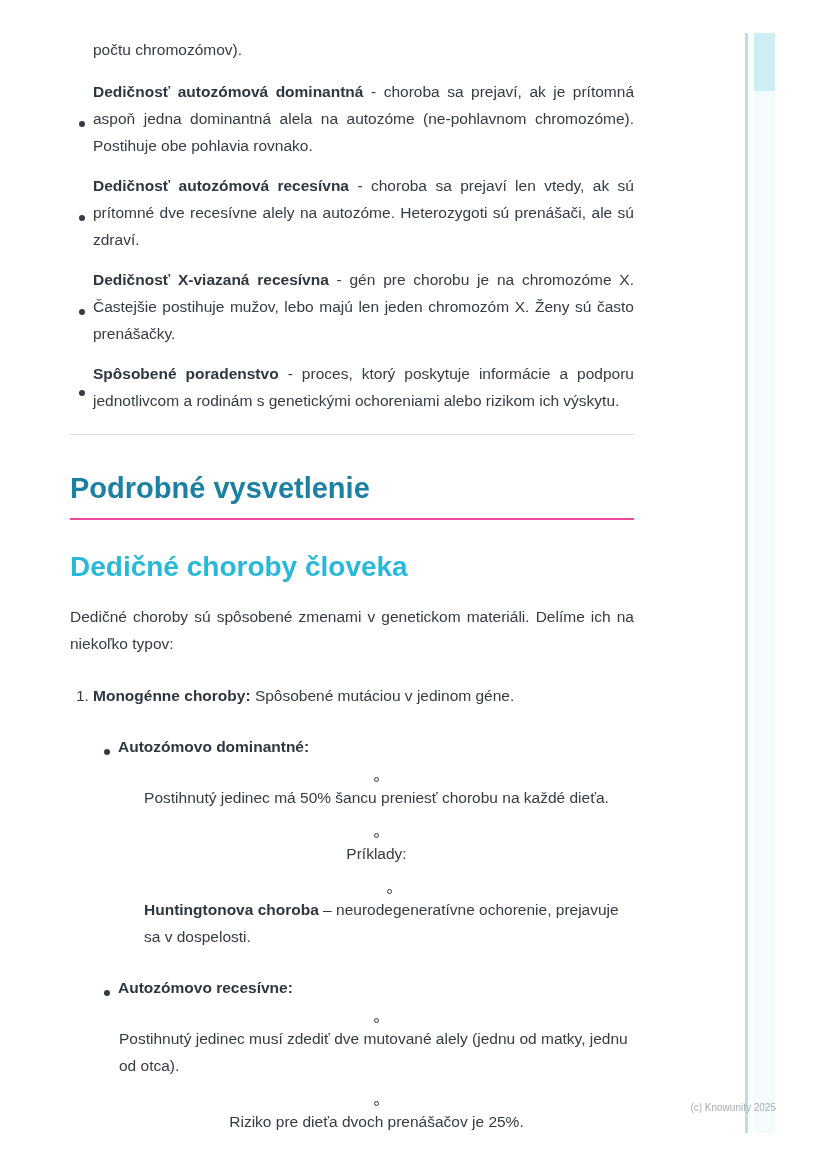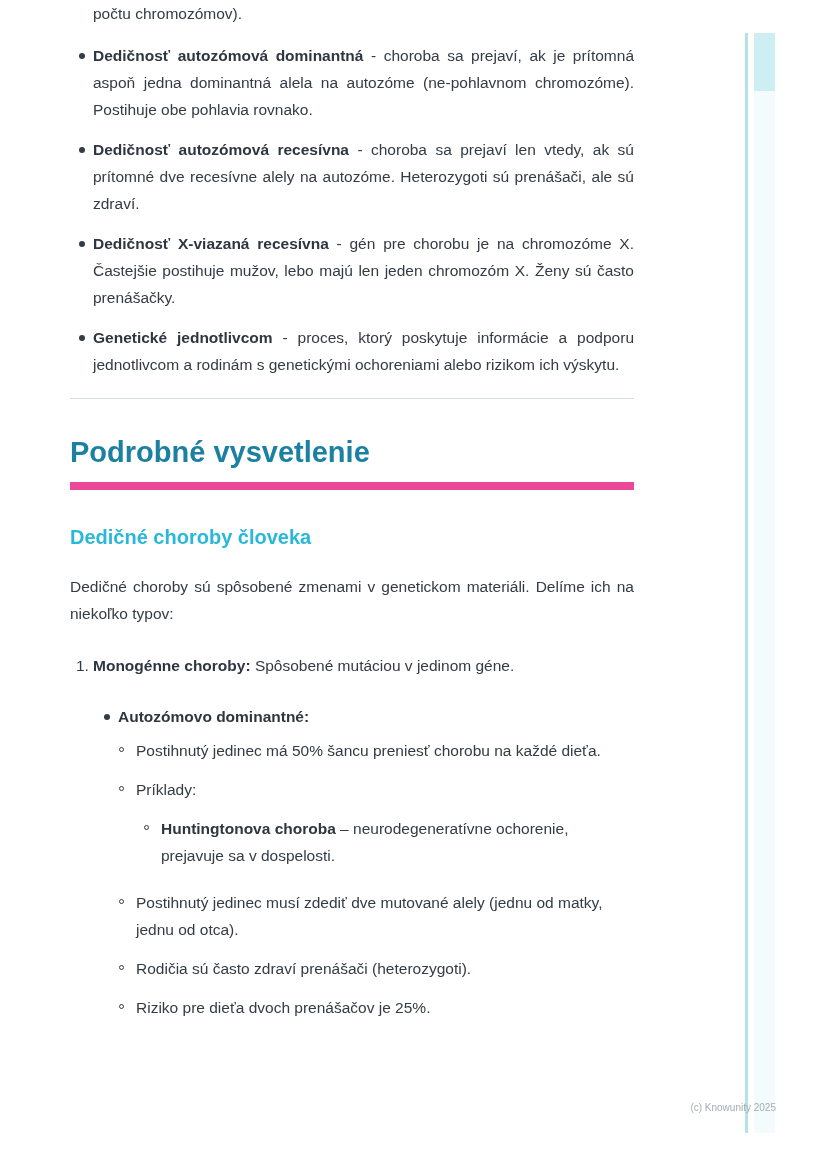--- a/index.html
+++ b/index.html
@@ -9,64 +9,65 @@
     background: #ffffff;
     font-family: "Liberation Sans", "DejaVu Sans", sans-serif;
     color: #333b44;
     position: relative;
     overflow: hidden;
   }
   .content {
     position: absolute;
     left: 70px; top: 0;
     width: 564px;
+    padding-top: 36px;
     font-size: 15.5px;
     line-height: 27px;
   }
   .fragment { margin: 0 0 15px 23px; }
   .doc-text { text-align: justify; }
   b { font-weight: bold; color: #2e3640; }
 
   
   .top-list { margin: 0; padding: 0; list-style: none; }
-  .li-row { display: flex; align-items: flex-start; margin-bottom: 13px; }
+  .li-row { display: flex; align-items: center; margin-bottom: 13px; }
   .marker-col { flex: 0 0 23px; display: flex; justify-content: flex-start; padding-left: 9px; }
   .disc-dot { width: 6px; height: 6px; background: #333b44; border-radius: 50%; margin-top: 11px; }
   .circ-dot { width: 5px; height: 5px; border: 1.5px solid #333b44; border-radius: 50%; margin-top: 10px; background: transparent; }
   .li-text { flex: 1; }
 
   .divider { border: none; border-top: 1px solid #d9dee3; margin: 20px 0 0 0; }
 
   h1 {
     margin: 36px 0 0 0;
     font-size: 29px;
     line-height: 34px;
     color: #1b80a1;
     font-weight: bold;
     padding-bottom: 13px;
-    border-bottom: 8px solid #ec4899;
+    border-bottom: 2px solid #ec4899;
   }
   h2 {
     margin: 34px 0 0 0;
-    font-size: 20px;
+    font-size: 28px;
     line-height: 26px;
     color: #2ab8d9;
     font-weight: bold;
   }
   .intro { margin: 23px 0 0 0; }
 
   
   .num-item { display: flex; align-items: flex-start; margin-top: 25px; }
   .num-col { flex: 0 0 23px; padding-left: 6px; }
 
   
   .lvl1 { margin-left: 25px; margin-top: 20px; }
   .lvl1-title { margin-bottom: 7px; margin-top: 24px; }
   .lvl2 { margin-left: 24px; }
-  .lvl2 .li-row { margin-bottom: 12px; }
+  .lvl2 .li-row { margin-bottom: 12px; flex-direction: column; }
   .lvl2 .marker-col { flex: 0 0 17px; padding-left: 0; }
   .lvl3 { margin-left: 25px; }
   .lvl3 .marker-col { flex: 0 0 17px; padding-left: 0; }
 
   
   .side-line {
     position: absolute;
     left: 745px; top: 33px;
     width: 3px; height: 1100px;
     background: #b5e2e8;
@@ -111,21 +112,21 @@
     <li class="li-row">
       <span class="marker-col">
           <span class="disc-dot"></span>
         </span>
       <span class="li-text doc-text"><b>Dedičnosť X-viazaná recesívna</b><span> - gén pre chorobu je na chromozóme X. Častejšie postihuje mužov, lebo majú len jeden chromozóm X. Ženy sú často prenášačky.</span></span>
     </li>
     <li class="li-row">
       <span class="marker-col">
           <span class="disc-dot"></span>
         </span>
-      <span class="li-text doc-text"><b>Genetické jednotlivcom</b><span> - proces, ktorý poskytuje informácie a podporu jednotlivcom a rodinám s genetickými ochoreniami alebo rizikom ich výskytu.</span></span>
+      <span class="li-text doc-text"><b>Spôsobené poradenstvo</b><span> - proces, ktorý poskytuje informácie a podporu jednotlivcom a rodinám s genetickými ochoreniami alebo rizikom ich výskytu.</span></span>
     </li>
   </ul>
 
   <hr class="divider">
 
   <h1>Podrobné vysvetlenie</h1>
 
   <h2>Dedičné choroby človeka</h2>
 
   <p class="intro doc-text">Dedičné choroby sú spôsobené zmenami v genetickom materiáli. Delíme ich na niekoľko typov:</p>
@@ -160,32 +161,32 @@
           <span class="marker-col">
               <span class="circ-dot"></span>
             </span>
           <span class="li-text"><b>Huntingtonova choroba</b><span> – neurodegeneratívne ochorenie, prejavuje sa v dospelosti.</span></span>
         </div>
       </div>
     </div>
   </div>
 
   <div class="lvl1">
+    <div class="li-row lvl1-title">
+      <span class="marker-col">
+          <span class="disc-dot"></span>
+        </span>
+      <span class="li-text"><b>Autozómovo recesívne:</b></span>
+    </div>
     <div class="lvl2">
       <div class="li-row">
         <span class="marker-col">
             <span class="circ-dot"></span>
           </span>
         <span class="li-text">Postihnutý jedinec musí zdediť dve mutované alely (jednu od matky, jednu od otca).</span>
-      </div>
-      <div class="li-row">
-        <span class="marker-col">
-            <span class="circ-dot"></span>
-          </span>
-        <span class="li-text">Rodičia sú často zdraví prenášači (heterozygoti).</span>
       </div>
       <div class="li-row">
         <span class="marker-col">
             <span class="circ-dot"></span>
           </span>
         <span class="li-text">Riziko pre dieťa dvoch prenášačov je 25%.</span>
       </div>
 
     </div>
   </div>

